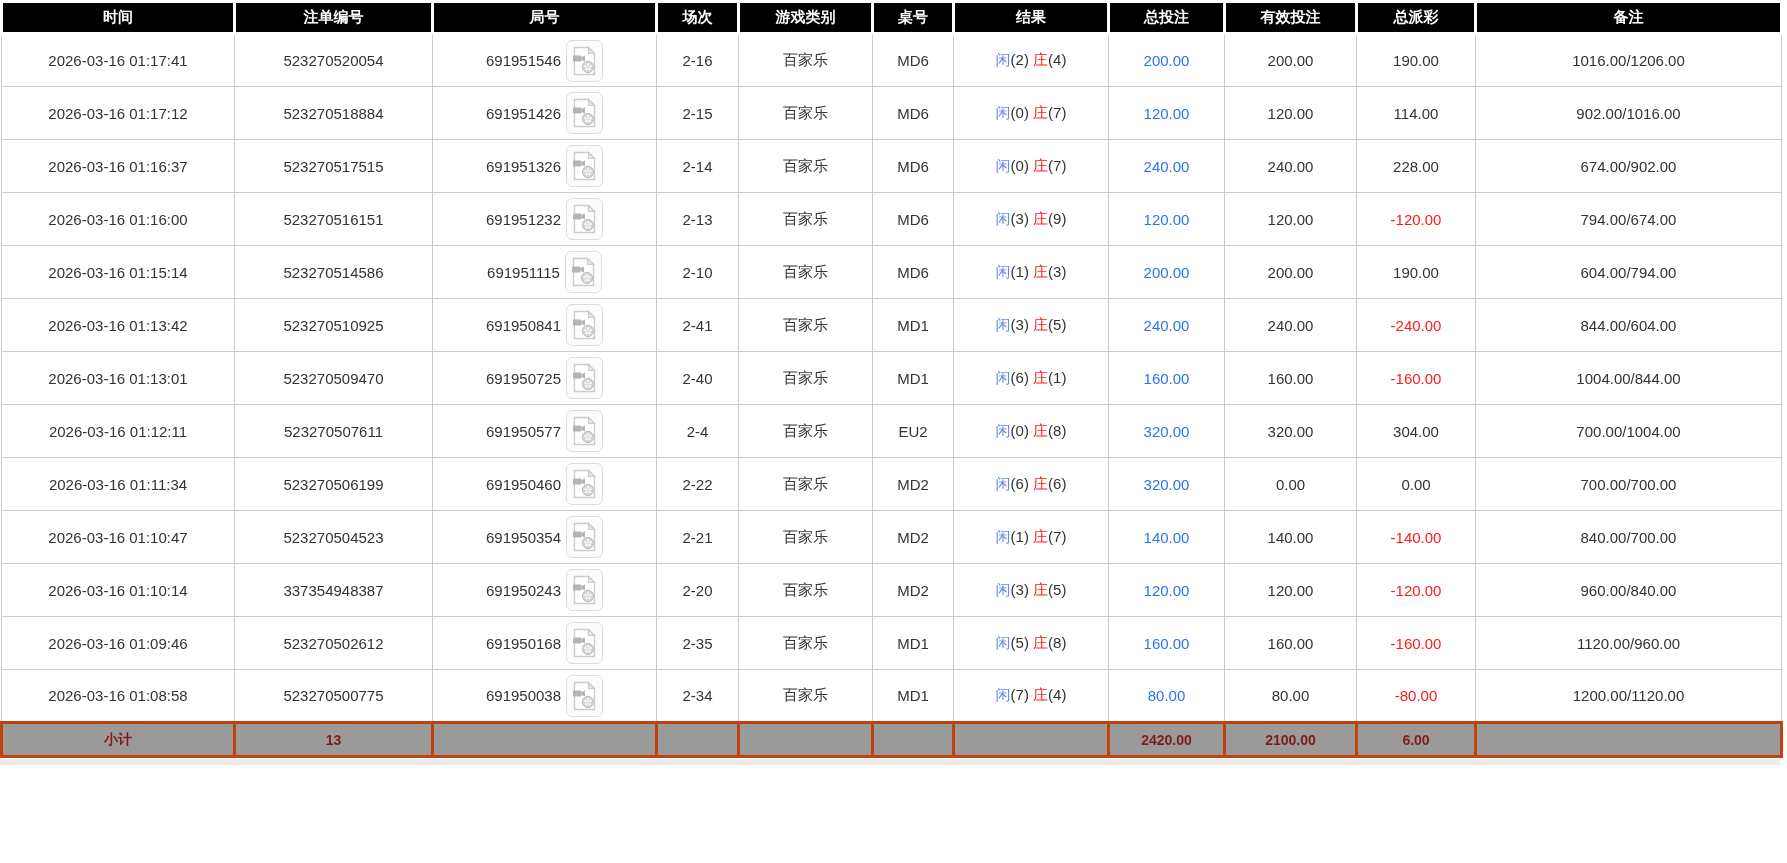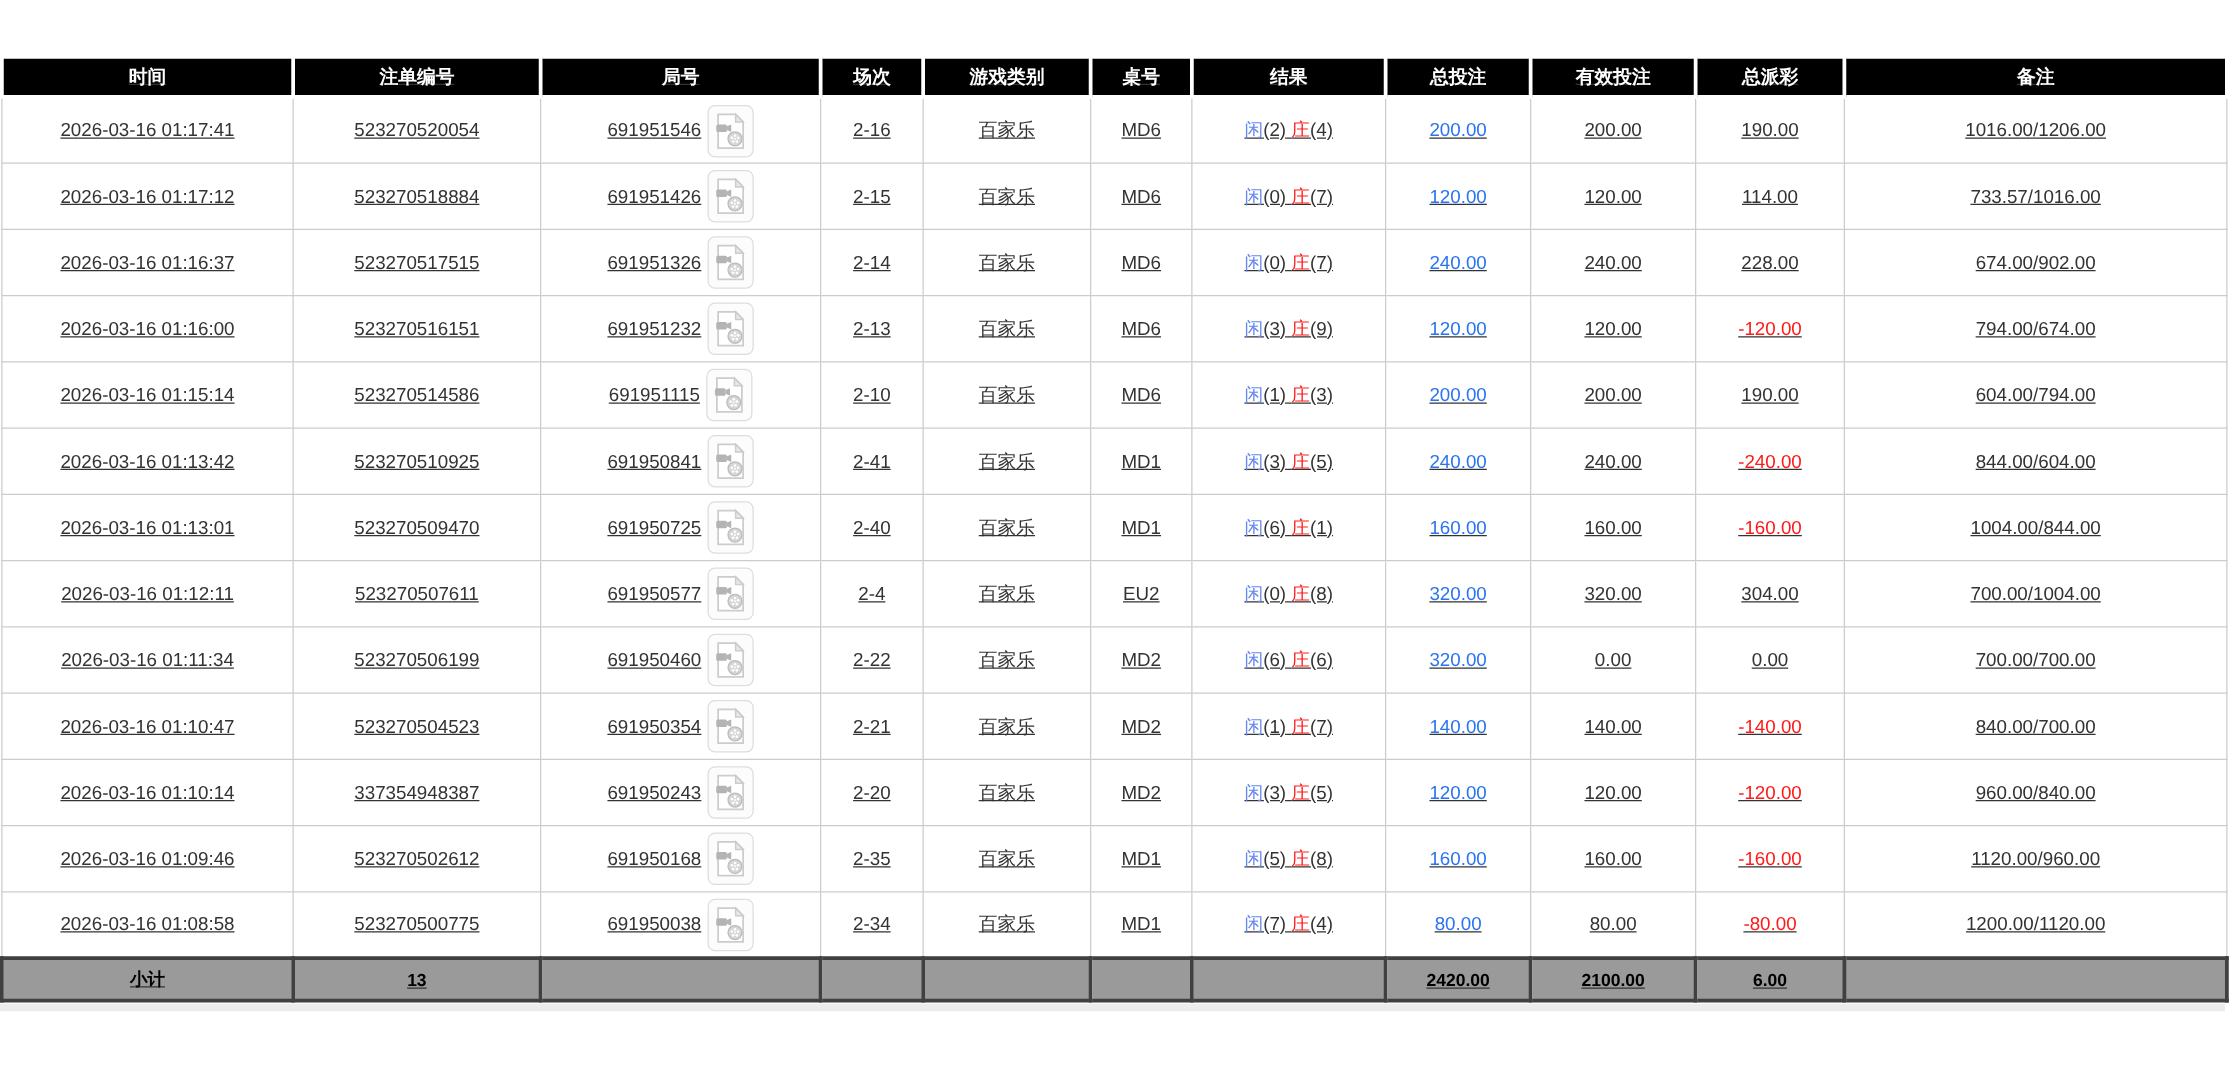--- a/index.html
+++ b/index.html
@@ -12,21 +12,21 @@
     --banker-red:#ff1a1a;
     --neg-red:#ff1a1a;
   }
   *{box-sizing:border-box;}
   html,body{margin:0;padding:0;background:#ffffff;}
   body{
     font-family:"Liberation Sans","DejaVu Sans",sans-serif;
     color:var(--text);
     width:1787px;height:863px;overflow:hidden;
   }
-  .report-wrap{padding-top:44px;text-decoration:underline;}
+  .report-wrap{}
   table.report{
     border-collapse:collapse;
     table-layout:fixed;
     width:1780px;
   }
   table.report th{
     background:var(--header-bg);
     color:#ffffff;
     font-size:15px;
     font-weight:bold;
@@ -42,25 +42,25 @@
     font-size:15px;
     text-align:center;
     vertical-align:middle;
     height:53px;
     padding:0 4px;
     white-space:nowrap;
     overflow:hidden;
   }
   tr.summary-row td{
     background:var(--summary-bg);
-    color:#000000;
+    color:#7f1d1d;
     font-weight:bold;
     font-size:14px;
     height:34px;
-    border:3px solid #404040;
+    border:3px solid #c2410c;
   }
   .round-cell-inner{
     display:flex;align-items:center;justify-content:center;gap:5px;
   }
   .video-btn{
     width:37px;height:42px;
     border:1px solid #dddddd;
     border-radius:6px;
     background:#fcfcfc;
     display:inline-flex;align-items:center;justify-content:center;
@@ -164,21 +164,21 @@
               </button>
             </span>
           </td>
           <td>2-15</td>
           <td>百家乐</td>
           <td>MD6</td>
           <td><span class="res-player">闲</span><span class="res-pts">(0)</span> <span class="res-banker">庄</span><span class="res-pts">(7)</span></td>
           <td class="bet-amount">120.00</td>
           <td>120.00</td>
           <td>114.00</td>
-          <td>733.57/1016.00</td>
+          <td>902.00/1016.00</td>
         </tr>
         <tr>
           <td>2026-03-16 01:16:37</td>
           <td>523270517515</td>
           <td>
             <span class="round-cell-inner">
               <span>691951326</span>
               <button class="video-btn">
                 <svg width="25" height="30" viewBox="0 0 25 30">
                   <path d="M2.5 1.5 h14 l6 6 v21 h-20 z" fill="#ffffff" stroke="#cccccc" stroke-width="1.4"></path>

